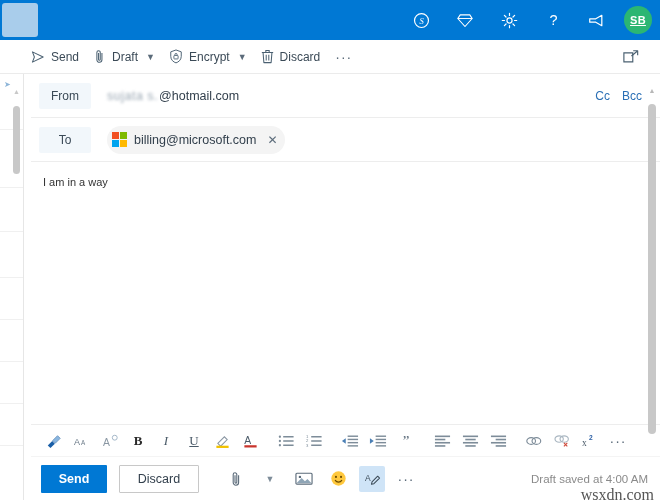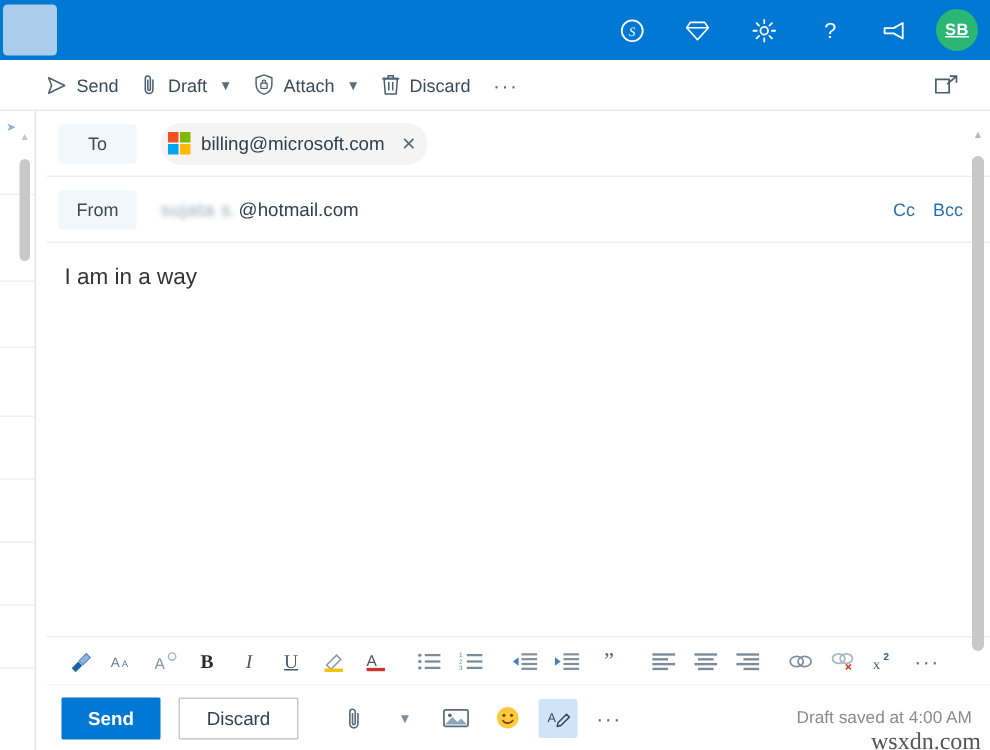--- a/index.html
+++ b/index.html
@@ -209,21 +209,21 @@
   .subject-text {
     font-size: 12.5px; color: #3a3a3a;
     padding-left: 4px;
     cursor: text;
   }
 
   
   .body-area {
     flex: 1;
     padding: 14px 8px 0 12px;
-    font-size: 15px;
+    font-size: 11px;
     color: #333333;
     cursor: text;
     overflow: hidden;
   }
 
   
   .compose-scroll {
     position: absolute; right: 4px; top: 22px;
     width: 8px; height: 368px;
   }
@@ -389,21 +389,21 @@
     </div>
 
     <div class="cmd">
       <span class="gl">
         <svg width="14" height="15" viewBox="0 0 16 17">
           <path d="M8 1 L14 3.2 v5.3 c0 4 -3.3 6.4 -6 7.3 -2.7 -0.9 -6 -3.3 -6 -7.3 V3.2 z" fill="none" stroke="#4a6071" stroke-width="1.1" stroke-linejoin="round"></path>
           <rect x="5.6" y="7.3" width="4.8" height="4" rx="0.6" fill="none" stroke="#4a6071" stroke-width="1"></rect>
           <path d="M6.8 7.3 v-1.1 a1.2 1.2 0 0 1 2.4 0 v1.1" fill="none" stroke="#4a6071" stroke-width="1"></path>
         </svg>
       </span>
-      <span>Attach</span>
+      <span>Encrypt</span>
       <span class="chev">▼</span>
     </div>
 
     <div class="cmd">
       <span class="gl">
         <svg width="13" height="15" viewBox="0 0 14 16">
           <path d="M2.2 3.6 h9.6 l-0.9 11 H3.1 z" fill="none" stroke="#4a6071" stroke-width="1.1" stroke-linejoin="round"></path>
           <path d="M0.9 3.6 h12.2 M5.2 3.6 V1.6 h3.6 v2 M5.6 6 v6.2 M8.4 6 v6.2" fill="none" stroke="#4a6071" stroke-width="1.1"></path>
         </svg>
       </span>
@@ -436,47 +436,47 @@
     <div class="lp-scrollbar">
       <div class="lp-uparrow">▲</div>
       <div class="lp-thumb"></div>
     </div>
   </div>
 
   <div class="compose">
     <div class="compose-inner">
 
       <div class="field-row">
+        <div class="field-label">From</div>
+        <div class="field-value">
+          <span class="redacted">sujata s.</span>
+          <span>@hotmail.com</span>
+        </div>
+        <div class="ccbcc">
+          <span>Cc</span>
+          <span>Bcc</span>
+        </div>
+      </div>
+
+      <div class="field-row">
         <div class="field-label">To</div>
         <div class="field-value">
           <span class="chip">
             <span class="ms-logo">
               <i style="background:#f25022"></i>
                 <i style="background:#7fba00"></i>
               <i style="background:#00a4ef"></i>
                 <i style="background:#ffb900"></i>
             </span>
             <span class="chip-text">billing@microsoft.com</span>
             <span class="chip-x">✕</span>
           </span>
         </div>
       </div>
 
-      <div class="field-row">
-        <div class="field-label">From</div>
-        <div class="field-value">
-          <span class="redacted">sujata s.</span>
-          <span>@hotmail.com</span>
-        </div>
-        <div class="ccbcc">
-          <span>Cc</span>
-          <span>Bcc</span>
-        </div>
-      </div>
-
 
       <div class="body-area">I am in a way</div>
 
       <div class="compose-scroll">
         <div class="cs-uparrow">▲</div>
         <div class="cs-thumb"></div>
       </div>
 
       <div class="formatbar">
 

